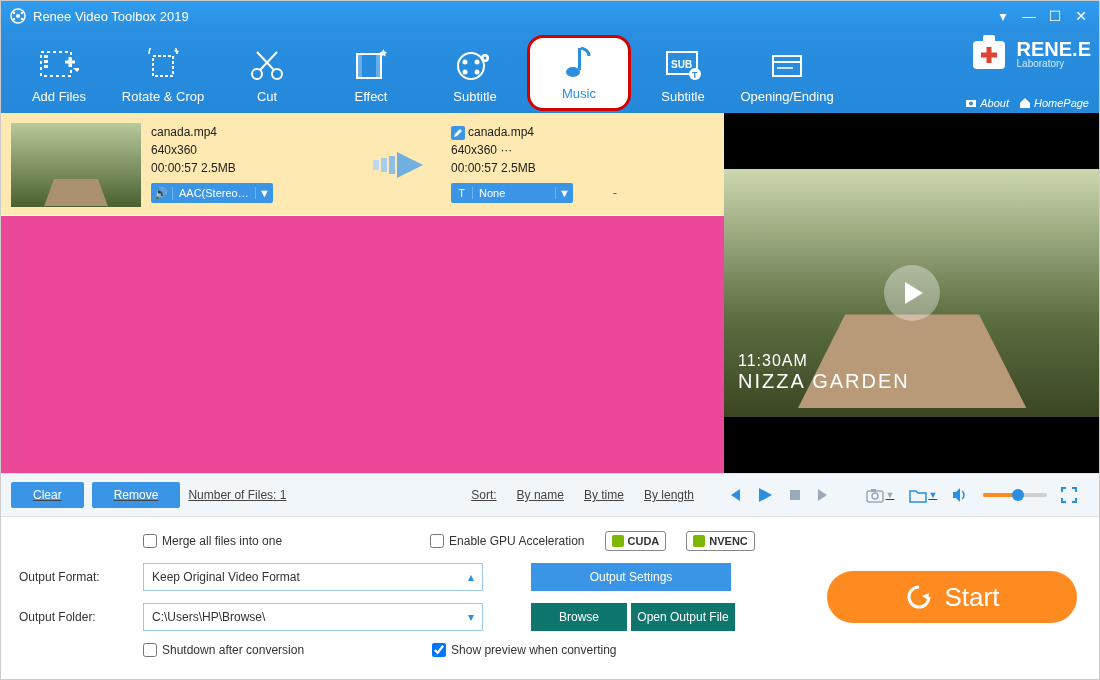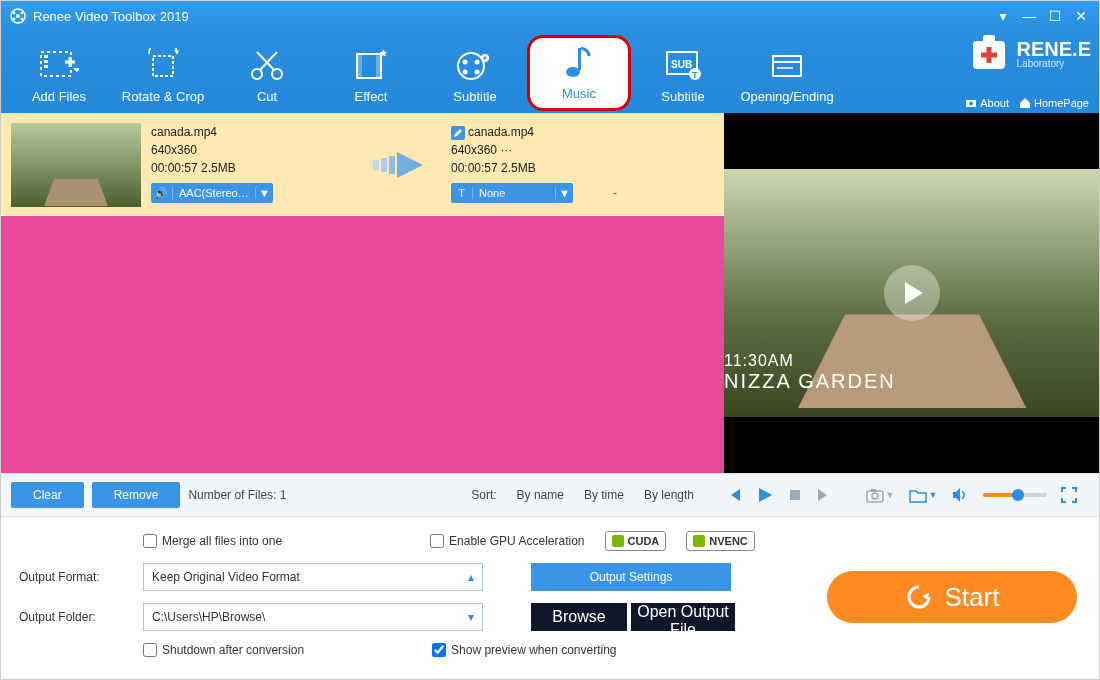--- a/index.html
+++ b/index.html
@@ -9,56 +9,56 @@
   .titlebar .spacer { flex:1; }
   .titlebar .winbtn { width:20px; text-align:center; margin-left:6px; cursor:pointer; font-size:14px; }
   .toolbar { height: 82px; background: linear-gradient(#2a8fe0,#2488db); color:#fff; display:flex; align-items:center; padding:0 6px; position:relative; }
   .tool { width: 104px; text-align:center; cursor:pointer; padding-top:4px; }
   .tool .icon { height:40px; display:flex; align-items:center; justify-content:center; }
   .tool .label { font-size:13px; margin-top:4px; }
   .tool.highlight { border:3px solid #d40000; border-radius:16px; background:#fff; color:#2a8fe0; height:76px; margin-top:2px; }
   .brand { position:absolute; right:8px; top:2px; display:flex; align-items:center; gap:6px; }
   .brand-text { font-family: Arial Black, Arial; font-weight:900; font-size:20px; color:#fff; line-height:18px; text-align:center; }
   .brand-sub { font-size:10px; color:#cfe9ff; }
-  .brand-links { position:absolute; right:10px; bottom:4px; font-size:11px; display:flex; gap:10px; align-items:center; }
+  .brand-links { position:absolute; right:10px; bottom:4px; font-size:11px; display:flex; gap:10px; align-items:center;font-style:italic; }
   .brand-links span { cursor:pointer; display:flex; align-items:center; gap:3px; }
   .content { display:flex; height: 360px; }
   .filelist { flex:1; background:#ec4899; }
   .file-row { background:#ffe9b3; padding:10px 10px 8px 10px; display:flex; gap:10px; border-bottom:1px solid #fff; }
   .thumb { width:130px; height:84px; background:linear-gradient(#5a7a3a,#8aa06a); position:relative; display:flex; align-items:center; justify-content:center; }
   .fileinfo { font-size:12px; color:#222; line-height:18px; }
   .arrow-block { width:80px; display:flex; align-items:center; justify-content:center; }
   .pill { display:inline-flex; align-items:center; background:#3a95e6; color:#fff; font-size:11px; height:20px; border-radius:2px; margin-top:6px; margin-right:6px; }
   .pill .ico { width:22px; text-align:center; border-right:1px solid rgba(255,255,255,.3); }
   .pill .txt { padding:0 6px; width:82px; overflow:hidden; white-space:nowrap; text-overflow:ellipsis; }
   .pill .drop { width:18px; text-align:center; border-left:1px solid rgba(255,255,255,.3); }
   .dash { width:80px; text-align:center; color:#666; font-size:13px; margin-top:8px; }
   .preview { width:375px; background:#000; position:relative; }
   .preview-inner { position:absolute; top:0; left:0; right:0; bottom:0; display:flex; align-items:center; justify-content:center; }
   .play-overlay { width:56px; height:56px; background:rgba(255,255,255,.35); border-radius:50%; display:flex; align-items:center; justify-content:center; }
-  .preview-text { position:absolute; left:0; bottom:80px; color:#fff; font-family:Georgia,serif; }
+  .preview-text { position:absolute; left:14px; bottom:80px; color:#fff; font-family:Georgia,serif; }
   .preview-text .t1 { font-size:16px; letter-spacing:1px; }
   .preview-text .t2 { font-size:20px; letter-spacing:2px; }
-  .midbar { height:44px; background:#f1f6fb; border-top:1px solid #d9e4ee; border-bottom:1px solid #d9e4ee; display:flex; align-items:center; padding:0 10px; font-size:12px; color:#444; }
+  .midbar { height:44px; background:#f1f6fb; border-top:1px solid #d9e4ee; border-bottom:1px solid #d9e4ee; display:flex; align-items:center; padding:0 10px; font-size:12px; color:#444;text-decoration:underline; }
   .btn-blue { background:#3a95e6; color:#fff; border:none; height:26px; padding:0 22px; margin-right:8px; font-size:12px; cursor:pointer; border-radius:2px; }
   .sort-group { margin-left:auto; display:flex; gap:20px; margin-right:20px; }
   .player-ctrls { width:375px; display:flex; align-items:center; gap:14px; padding:0 12px; color:#2a8fe0; }
   .player-ctrls .ctl { cursor:pointer; display:flex; align-items:center; }
   .vol-slider { width:70px; height:4px; background:#d0d0d0; position:relative; border-radius:2px; }
   .vol-slider .fill { position:absolute; left:0; top:0; bottom:0; width:55%; background:#ff8a1f; border-radius:2px; }
   .vol-slider .knob { position:absolute; left:55%; top:-4px; width:12px; height:12px; background:#2a8fe0; border-radius:50%; margin-left:-6px; }
   .bottom { padding:14px 18px 10px 18px; font-size:12px; color:#333; position:relative; }
   .row { display:flex; align-items:center; gap:14px; margin-bottom:12px; }
   .chk { display:flex; align-items:center; gap:5px; }
   .chk input { width:14px; height:14px; }
   .lab { width:110px; }
   .select { width:340px; height:28px; border:1px solid #9ec7ea; display:flex; align-items:center; padding:0 8px; justify-content:space-between; background:#fff; cursor:pointer; }
   .select .caret { color:#2a8fe0; }
   .btn-wide { background:#3a95e6; color:#fff; border:none; height:28px; width:200px; font-size:12px; cursor:pointer; }
-  .btn-small { background:#0f172a; color:#fff; border:none; height:28px; width:96px; font-size:16px; cursor:pointer; }
+  .btn-small { background:#0f766e; color:#fff; border:none; height:28px; width:96px; font-size:12px; cursor:pointer; }
   .gpu-badge { display:inline-flex; align-items:center; border:1px solid #888; border-radius:3px; height:20px; padding:0 6px; font-size:11px; font-weight:bold; margin-left:6px; background:#fff; }
   .gpu-badge .dot { width:12px; height:12px; border-radius:2px; margin-right:4px; }
   .start-btn { position:absolute; right:22px; top:54px; width:250px; height:52px; background:#ff8a1f; border-radius:26px; color:#fff; font-size:26px; display:flex; align-items:center; justify-content:center; gap:12px; cursor:pointer; }
   svg { display:block; }
   .tree-thumb { width:100%; height:100%; background:linear-gradient(to bottom, #b8c99a 0%, #4a6030 100%); position:relative; overflow:hidden; }
   .tree-path { position:absolute; left:50%; bottom:0; width:40%; height:40%; background:#a89070; transform:translateX(-50%) perspective(60px) rotateX(40deg); }
   .editicon { width:14px; height:14px; background:#3a95e6; display:inline-flex; align-items:center; justify-content:center; margin-right:3px; vertical-align:middle; border-radius:2px; }
   .pvtree { position:absolute; top:56px; left:0; right:0; bottom:56px; background:linear-gradient(to bottom,#cdd8b0 0%,#5c6e42 60%,#3a4621 100%); overflow:hidden; }
   .pvpath { position:absolute; left:50%; bottom:0; width:45%; height:55%; background:#b89a78; transform:translateX(-50%) perspective(200px) rotateX(50deg); }
 </style>

